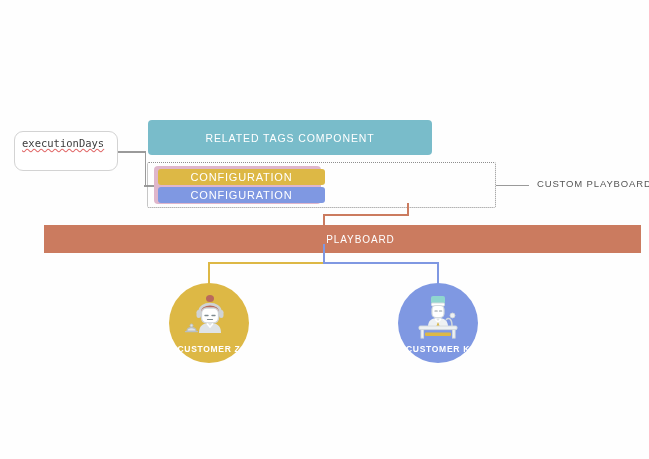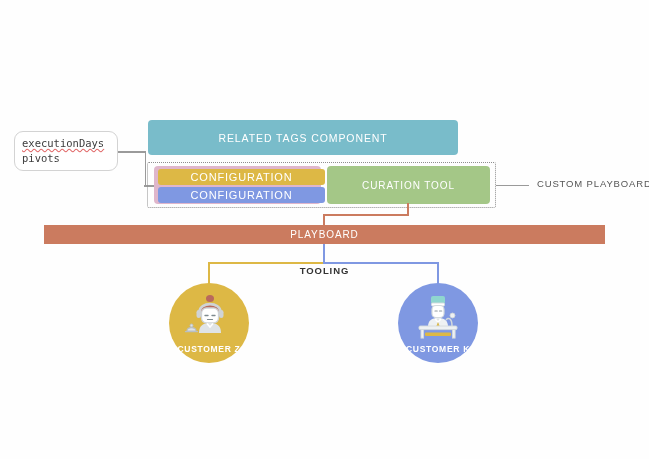--- a/index.html
+++ b/index.html
@@ -59,21 +59,21 @@
     left: 144px; top: 185px;
     width: 14px; height: 1.6px;
     background: #9a9a9a;
   }
 
   
   .bar-related {
     position: absolute;
     left: 148px;
     top: 120px;
-    width: 310px;
+    width: 284px;
     height: 35px;
     background: #79bcca;
     border-radius: 4px;
     display: flex;
     align-items: center;
     justify-content: center;
   }
   .bar-label {
     color: #ffffff;
     font-size: 10.5px;
@@ -185,25 +185,26 @@
     width: 2px; height: 11px;
     background: #cb7b5f;
   }
 
   
   .bar-playboard {
     position: absolute;
     left: 44px;
     top: 225px;
     width: 561px;
-    height: 19px;
+    height: 28px;
     background: #cb7b5f;
     display: flex;
     align-items: center;
     justify-content: center;
+    padding-left: 36px;
   }
   .bar-playboard .bar-label { font-size: 10px; }
 
   
   .conn-blue-v-top {
     position: absolute;
     left: 323px; top: 244px;
     width: 2px; height: 20px;
     background: #7f98e2;
   }
@@ -273,62 +274,57 @@
 </style>
 </head>
 <body>
 
 <div id="canvas">
 
   <div class="callout">
     <div class="code-line">
       <span class="misspelled">executionDays</span>
     </div>
-    <div class="code-line">pivots</div>
   </div>
 
   <div class="conn-callout-h1"></div>
   <div class="conn-callout-v"></div>
   <div class="conn-callout-h2"></div>
 
   <div class="bar-related">
     <span class="bar-label">RELATED TAGS COMPONENT</span>
   </div>
 
   <div class="dotted-group"></div>
 
   <div class="config-backer"></div>
   <div class="bar-config-yellow">
     <span class="config-label">CONFIGURATION</span>
   </div>
   <div class="bar-config-blue">
     <span class="config-label">CONFIGURATION</span>
   </div>
 
-  <div class="bar-curation">
-    <span class="bar-label">CURATION TOOL</span>
-  </div>
 
   <div class="cb-leader"></div>
   <div class="cb-label">CUSTOM PLAYBOARD</div>
 
   <div class="conn-red-v1"></div>
   <div class="conn-red-h"></div>
   <div class="conn-red-v2"></div>
 
   <div class="bar-playboard">
     <span class="bar-label">PLAYBOARD</span>
   </div>
 
   <div class="conn-blue-v-top"></div>
   <div class="conn-yellow-h"></div>
   <div class="conn-yellow-v-down"></div>
   <div class="conn-blue-h"></div>
   <div class="conn-blue-v-down"></div>
-  <div class="tooling-label">TOOLING</div>
 
   <div class="circle circle-k">
     <div class="circle-art">
       <svg width="56" height="46" viewBox="0 0 56 46" aria-hidden="true">
 
         <rect x="21" y="2" width="14" height="8" rx="2" fill="#8fd6cf"></rect>
         <rect x="21.5" y="9" width="13" height="3" rx="1" fill="#ffffff" stroke="#d4dadd" stroke-width="0.9"></rect>
 
         <rect x="22" y="11.5" width="12" height="12" rx="4" fill="#ffffff" stroke="#d4dadd" stroke-width="1.2"></rect>
         <path d="M25 17 h2.2" stroke="#8f9aa0" stroke-width="1.2" stroke-linecap="round"></path>

